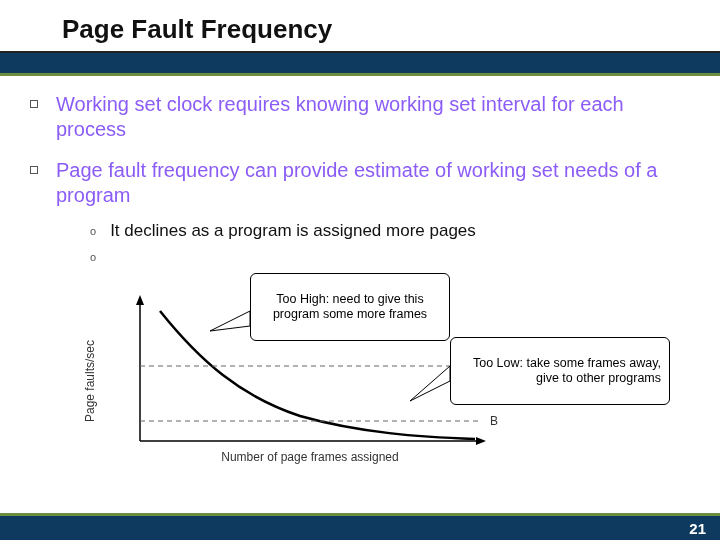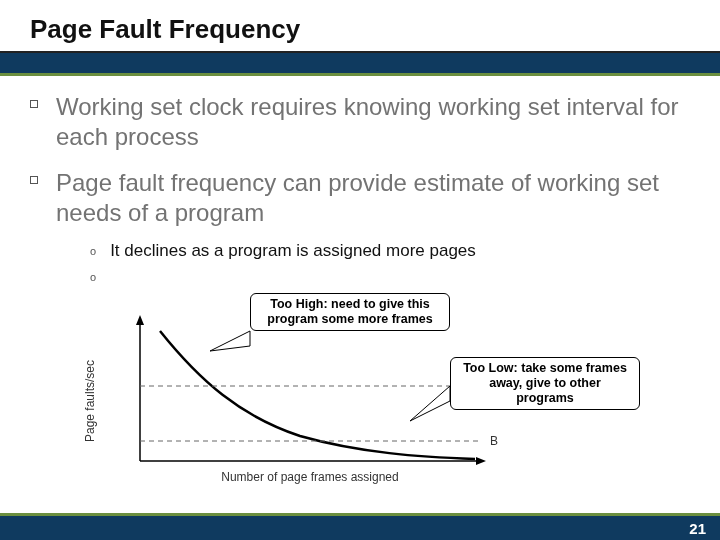--- a/index.html
+++ b/index.html
@@ -11,20 +11,21 @@
     position: relative;
     overflow: hidden;
   }
   .title-area {
     padding: 14px 0 6px 30px;
   }
   .title {
     font-size: 26px;
     font-weight: bold;
     color: #111;
+    margin-left: 32px;
   }
   .hr-thin {
     border: none;
     border-top: 2px solid #222;
     margin: 0 0 0 0;
   }
   .blue-bar {
     background: #0f3a5f;
     height: 20px;
     width: 100%;
@@ -44,23 +45,23 @@
   }
   .bullet .sq {
     width: 8px;
     height: 8px;
     border: 1.5px solid #555;
     margin-top: 8px;
     margin-right: 18px;
     flex-shrink: 0;
   }
   .bullet .txt {
-    font-size: 24px;
+    font-size: 20px;
     line-height: 1.25;
-    color: #737373;
+    color: #8b5cf6;
   }
   .sub-list {
     padding-left: 60px;
     margin-top: -4px;
     margin-bottom: 8px;
   }
   .sub {
     display: flex;
     align-items: flex-start;
     margin-bottom: 4px;
@@ -81,28 +82,27 @@
     position: relative;
     width: 560px;
     height: 200px;
     margin: 6px auto 0 auto;
   }
   .callout {
     position: absolute;
     border: 1.5px solid #000;
     border-radius: 6px;
     background: #fff;
-    padding: 3px 8px;
+    padding: 18px 8px;
     font-size: 12.5px;
     line-height: 1.2;
     text-align: center;
-    font-weight: bold;
   }
   .callout-high { top: 2px; left: 170px; width: 200px; }
-  .callout-low  { top: 66px; left: 370px; width: 190px; }
+  .callout-low  { top: 66px; left: 370px; width: 220px; text-align: right; }
   .footer-blue {
     position: absolute;
     bottom: 0;
     left: 0;
     right: 0;
     height: 24px;
     background: #0f3a5f;
     color: #fff;
     font-size: 15px;
     display: flex;

